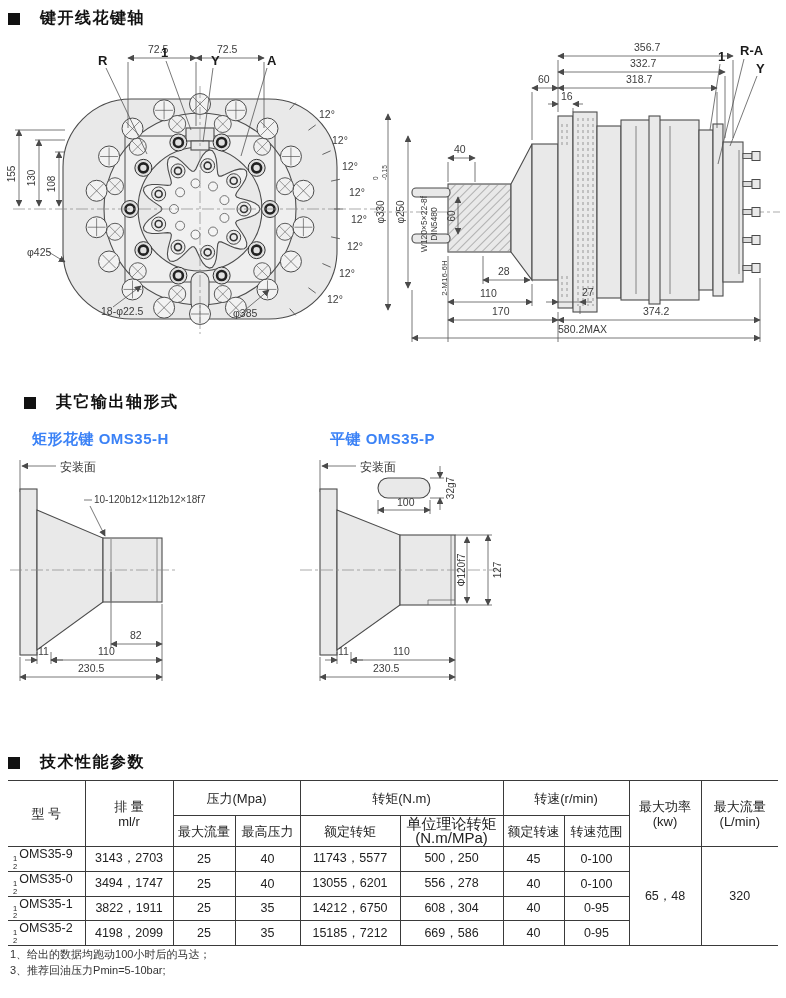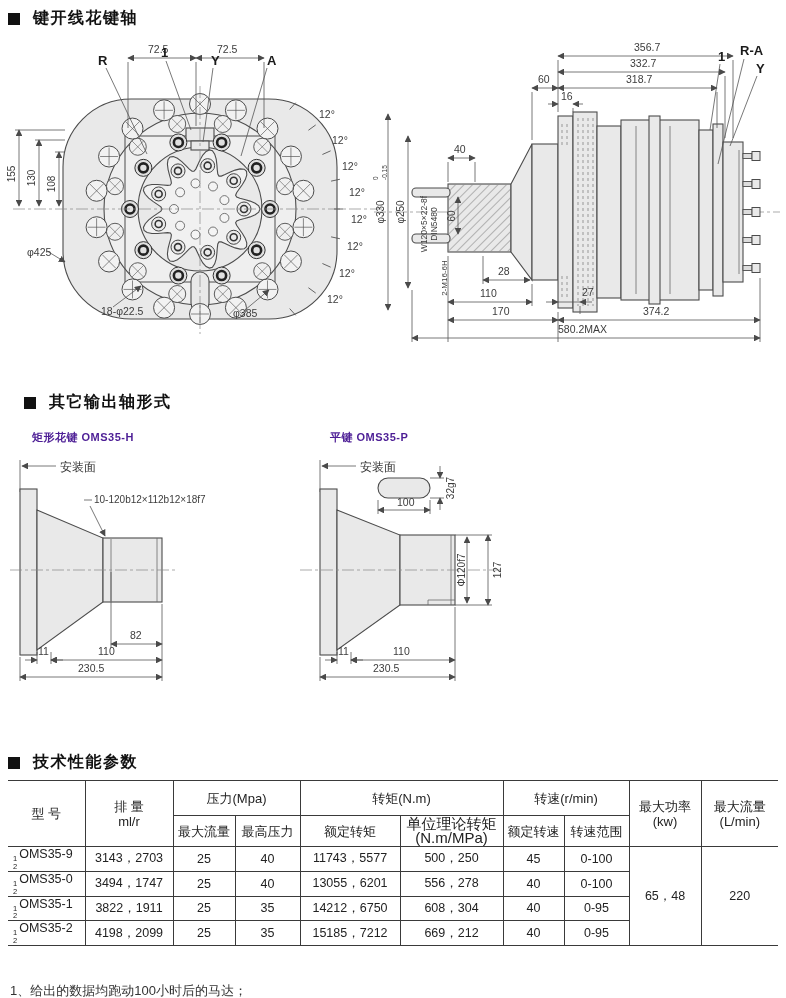--- a/index.html
+++ b/index.html
@@ -1,21 +1,21 @@
 <!DOCTYPE html>
 <html><head>
 <meta charset="utf-8">
 <style>
   html,body{margin:0;padding:0;background:#fff;}
   #page{position:relative;width:786px;height:998px;background:#fff;
         font-family:"Liberation Sans",sans-serif;overflow:hidden;}
-  .sec{position:absolute;display:flex;align-items:center;gap:13px;
+  .sec{position:absolute;display:flex;align-items:center;gap:20px;
        font-weight:bold;font-size:16px;color:#111;letter-spacing:1.5px;}
   .sq{width:12px;height:12px;background:#111;display:inline-block;flex:none;}
-  .subtitle{position:absolute;font-weight:bold;font-size:11px;color:#4c1d95;letter-spacing:.5px;}
+  .subtitle{position:absolute;font-weight:bold;font-size:15px;color:#3b82f6;letter-spacing:.5px;}
   svg{position:absolute;overflow:visible;}
   .part{fill:#e9e9e9;stroke:#4c4c4c;stroke-width:1.1;}
   .part2{fill:#efefef;stroke:#4c4c4c;stroke-width:1.1;}
   .ln{fill:none;stroke:#4c4c4c;stroke-width:1;}
   .dl{stroke:#555;stroke-width:.8;fill:none;}
   .cl{stroke:#888;stroke-width:.7;stroke-dasharray:12 3 3 3;fill:none;}
   .dsh{stroke:#777;stroke-width:.7;stroke-dasharray:3 3;fill:none;}
   .seam{stroke:#6a6a6a;stroke-width:.8;fill:none;}
   text{fill:#3c3c3c;font-size:10.5px;font-family:"Liberation Sans",sans-serif;}
   text.b{font-weight:bold;font-size:13px;fill:#1a1a1a;}
@@ -27,21 +27,21 @@
   .spec-table th,.spec-table td{border:1px solid #3a3a3a;font-weight:normal;
       text-align:center;color:#222;padding:0;}
   .spec-table th{font-size:13px;line-height:15px;}
   .spec-table td{font-size:12.5px;}
   .spec-table thead tr:first-child{height:35px;}
   .spec-table thead tr:last-child{height:31px;}
   .spec-table tbody tr{height:24px;}
   .model-cell{text-align:left !important;padding-left:5px !important;}
   .frac{display:inline-flex;flex-direction:column;font-size:7.5px;line-height:1.05;
         vertical-align:-3px;margin-right:2px;text-align:center;}
-  .notes{position:absolute;left:10px;top:947px;font-size:13px;color:#333;line-height:15.5px;margin-top:36px;}
+  .notes{position:absolute;left:10px;top:947px;font-size:11px;color:#333;line-height:15.5px;}
 </style>
 </head>
 <body>
 
 <div id="page">
 
   <div class="sec" style="left:8px;top:8px">
     <span class="sq"></span>
     <span>键开线花键轴</span>
   </div>
@@ -502,21 +502,21 @@
               <span>2</span>
             </span>OMS35-9</td>
           <td>3143，2703</td>
           <td>25</td>
           <td>40</td>
           <td>11743，5577</td>
           <td>500，250</td>
           <td>45</td>
           <td>0-100</td>
           <td rowspan="4">65，48</td>
-          <td rowspan="4">220</td>
+          <td rowspan="4">320</td>
         </tr>
         <tr>
           <td class="model-cell"><span class="frac">
               <span>1</span>
               <span>2</span>
             </span>OMS35-0</td>
           <td>3494，1747</td>
           <td>25</td>
           <td>40</td>
           <td>13055，6201</td>
@@ -539,24 +539,25 @@
         </tr>
         <tr>
           <td class="model-cell"><span class="frac">
               <span>1</span>
               <span>2</span>
             </span>OMS35-2</td>
           <td>4198，2099</td>
           <td>25</td>
           <td>35</td>
           <td>15185，7212</td>
-          <td>669，212</td>
+          <td>669，586</td>
           <td>40</td>
           <td>0-95</td>
         </tr>
       </tbody>
   </table>
 
   <div class="notes">
     <div>1、给出的数据均跑动100小时后的马达；</div>
+    <div>3、推荐回油压力Pmin=5-10bar;</div>
   </div>
 
 </div>
 
 </body></html>

